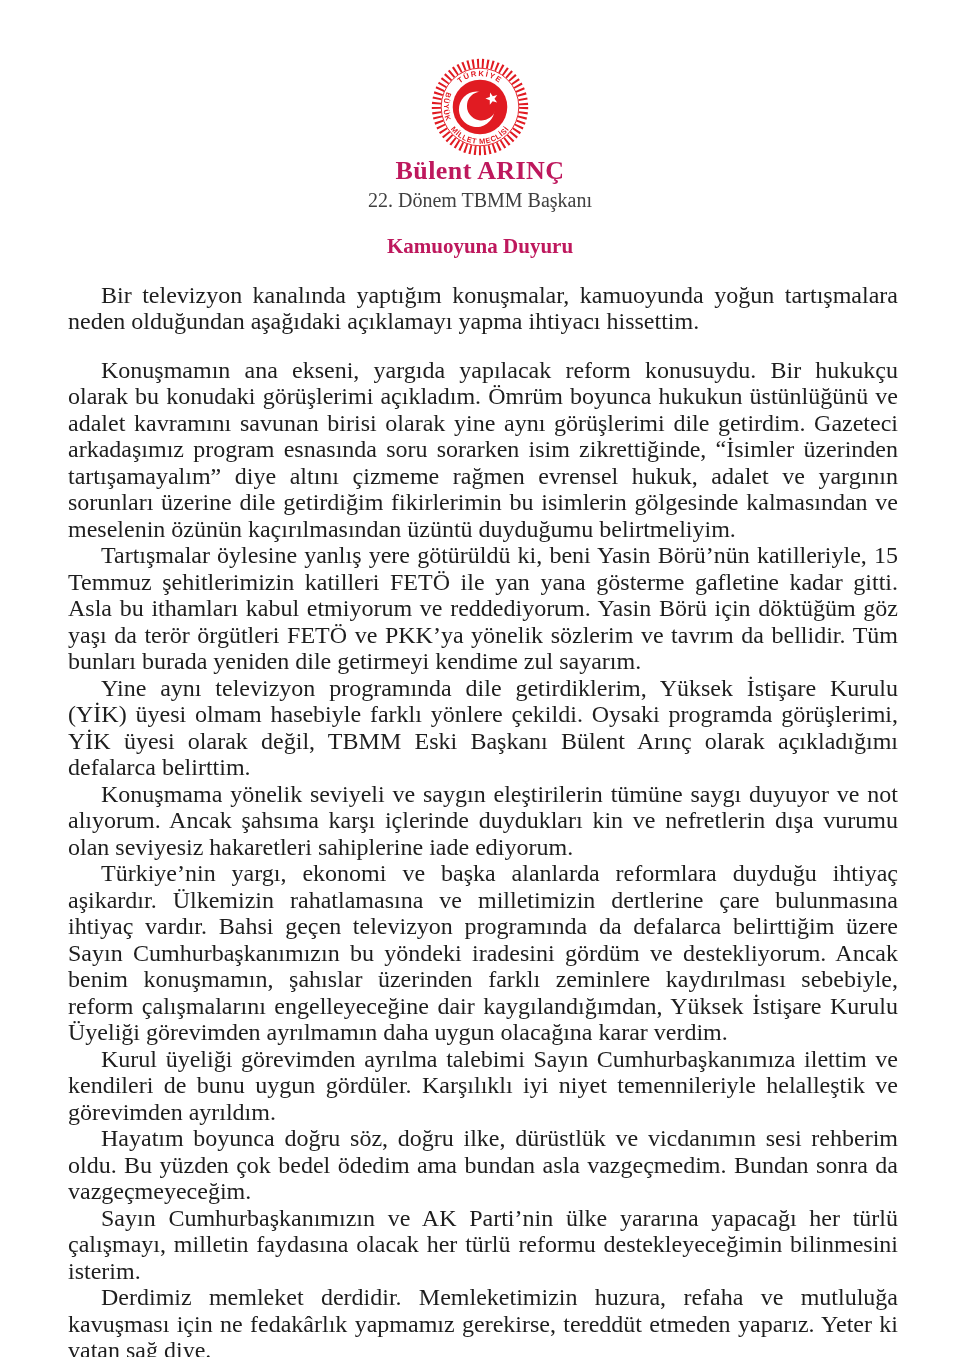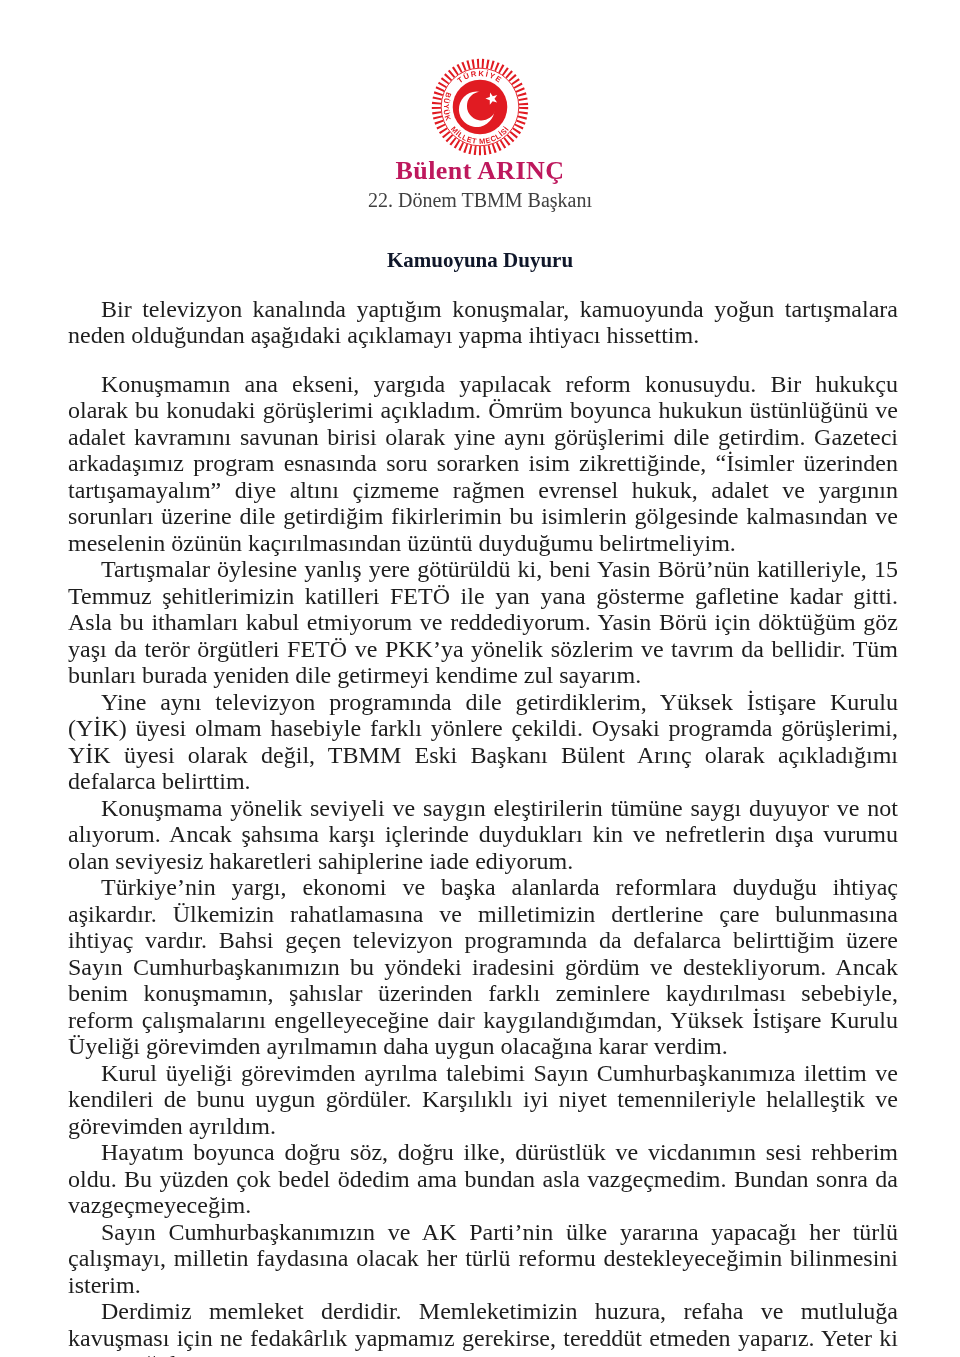--- a/index.html
+++ b/index.html
@@ -31,25 +31,25 @@
     color: #be185d;
     line-height: 1.1;
   }
   .author-title {
     margin-top: 3px;
     font-size: 20px;
     color: #404040;
     line-height: 1.1;
   }
   .doc-title {
-    margin: 37px 0 0 0;
+    margin: 23px 0 0 0;
     text-align: center;
     font-size: 21px;
     font-weight: bold;
-    color: #0f172a;
+    color: #be185d;
     line-height: 1.15;
   }
   .doc-body {
     padding: 24px 62px 0 68px;
     font-size: 24px;
     line-height: 26.5px;
     text-align: justify;
   }
   .doc-body p { margin: 0; text-indent: 33px; }
   .doc-body p.first-para { margin-bottom: 22px; }

